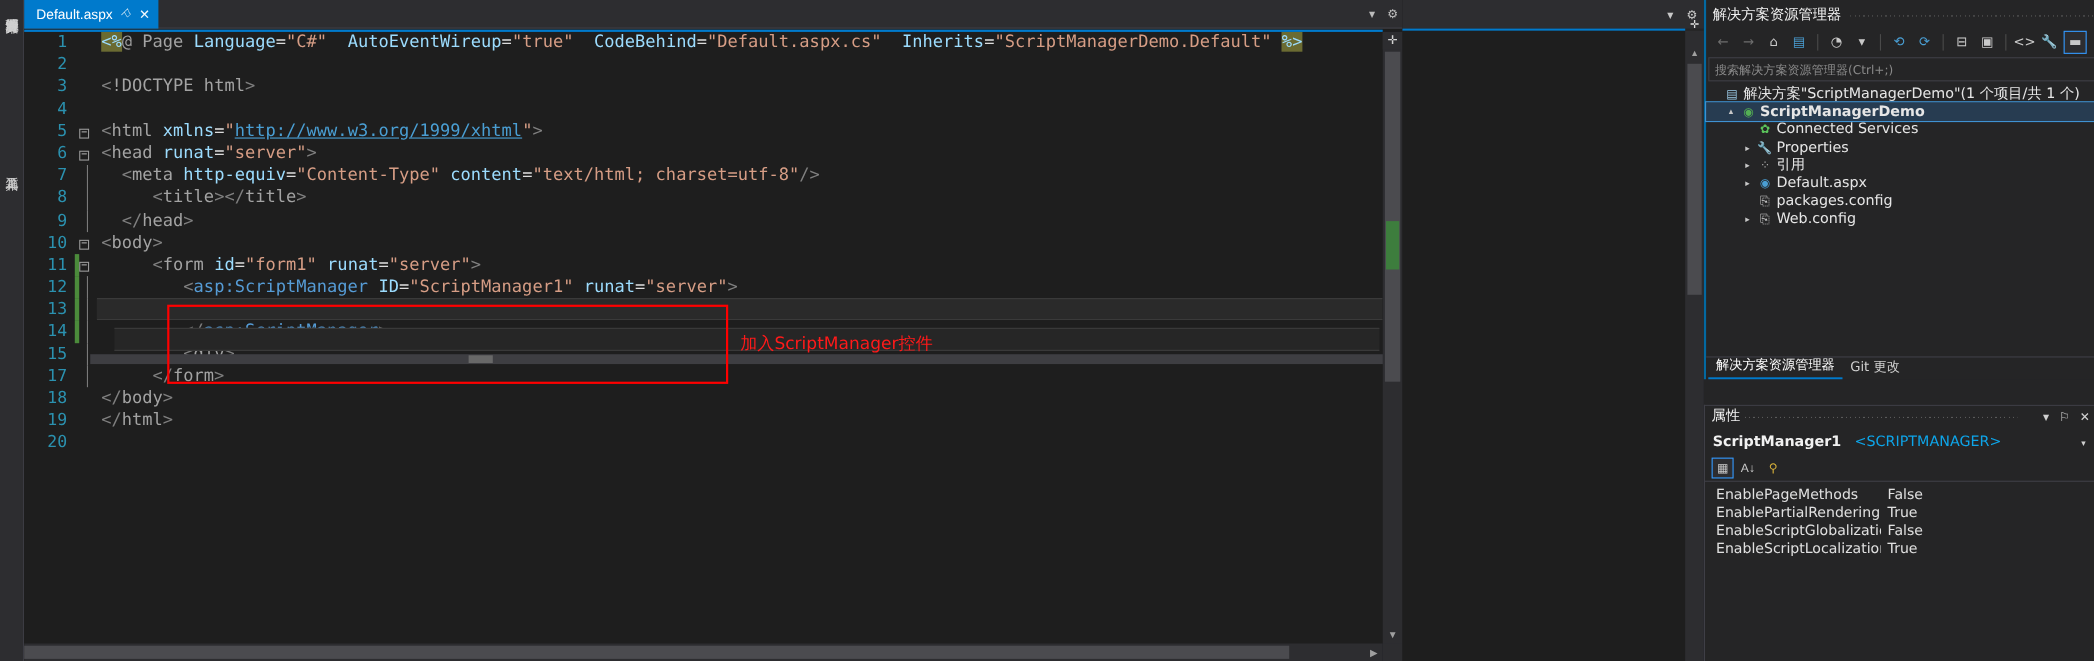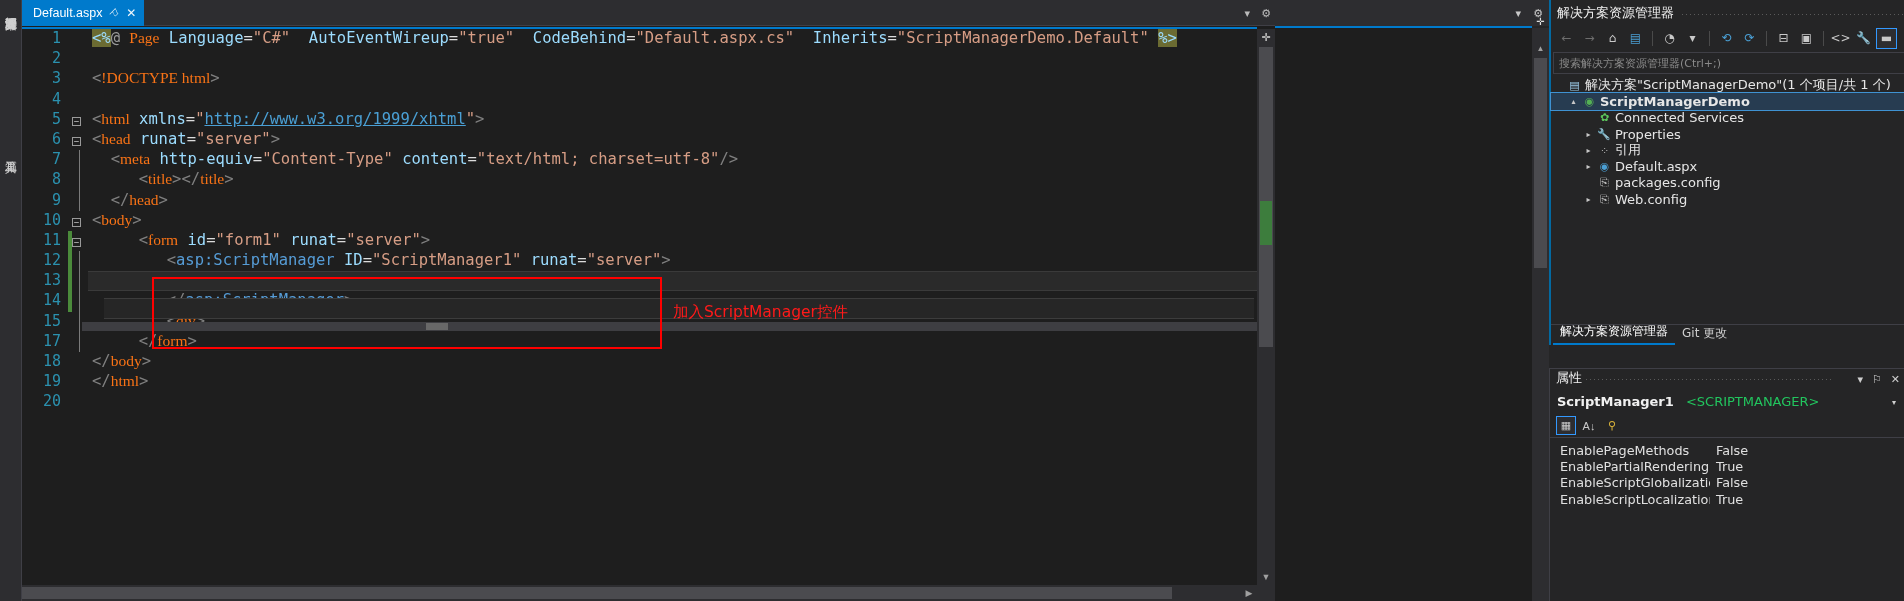--- a/index.html
+++ b/index.html
@@ -80,21 +80,21 @@
     border: 1px solid #9a9a9a; color: #c8c8c8; font-size: 9px;
     text-align: center; margin-top: 6px; font-family: "DejaVu Sans Mono", monospace;
   }
   .vbar { position: absolute; left: 7px; top: 0; bottom: 0; width: 1px; background: #7a7a7a; }
   .code-cell {
     padding: 0 0 0 4px; height: 20.2px;
     font-family: "DejaVu Sans Mono", monospace; font-size: 15.5px;
     white-space: pre; color: #dcdcdc; vertical-align: top;
   }
   
-  .t-tag    { color: #f97316; font-family: Liberation Serif, serif; }
+  .t-tag    { color: #a3a3a3; }
   .t-attr   { color: #9cdcfe; }
   .t-str    { color: #d69d85; }
   .t-brk    { color: #808080; }
   .t-srv    { color: #569cd6; }
   .t-link   { color: #4a9fd4; text-decoration: underline; }
   .t-dir    { color: #9b9b9b; }
   .t-mark   { background: #6b6b32; color: #9cdcfe; }
   .t-plain  { color: #dcdcdc; }
 
   
@@ -248,21 +248,21 @@
   
   .props {
     position: absolute; left: 274px; top: 368px; width: 355px; height: 233px;
     background: #252526; border-left: 1px solid #3f3f46; border-top: 1px solid #3f3f46;
   }
   .props-title {
     padding: 4px 6px 5px 7px; color: #f1f1f1; font-size: 13px;
     font-family: "DejaVu Sans", sans-serif; white-space: nowrap;
   }
   .props-title b { font-weight: bold; }
-  .props-title .ty { color: #22c55e; padding-left: 8px; }
+  .props-title .ty { color: #0ea5e9; padding-left: 8px; }
   .props-title .cv { float: right; color: #d0d0d0; font-size: 8px; padding-right: 2px; padding-top: 4px; }
   .props-toolbar {
     height: 24px; display: flex; align-items: center; gap: 3px;
     padding-left: 6px; border-bottom: 1px solid #3f3f46;
   }
   .ptbtn { width: 20px; height: 19px; display: flex; align-items: center; justify-content: center; font-size: 11px; color: #c9c9c9; }
   .ptbtn.on { border: 1px solid #3399ff; background: #2d2d30; }
   .ptbtn.yellow { color: #d7b13a; }
   .prop-grid { padding-top: 4px; }
   .prow {

